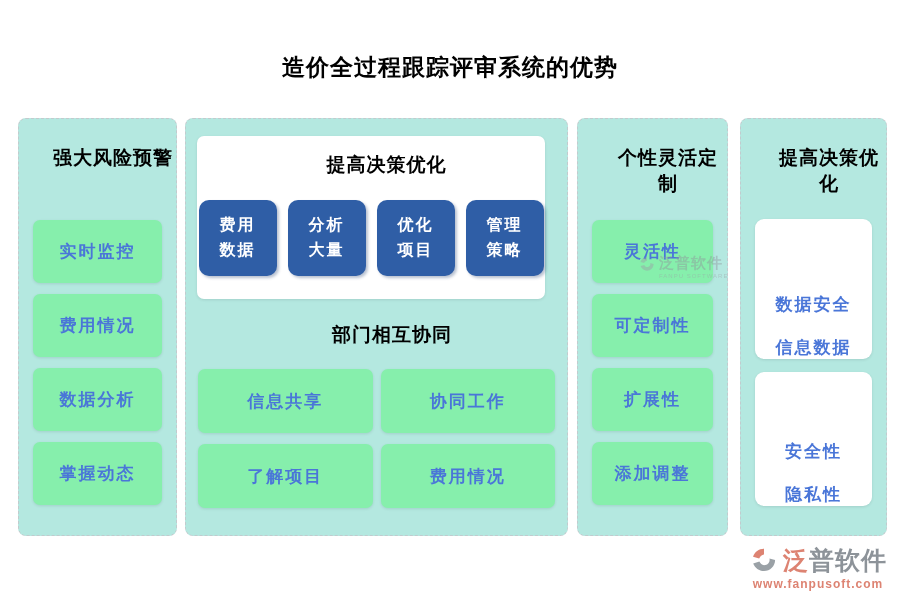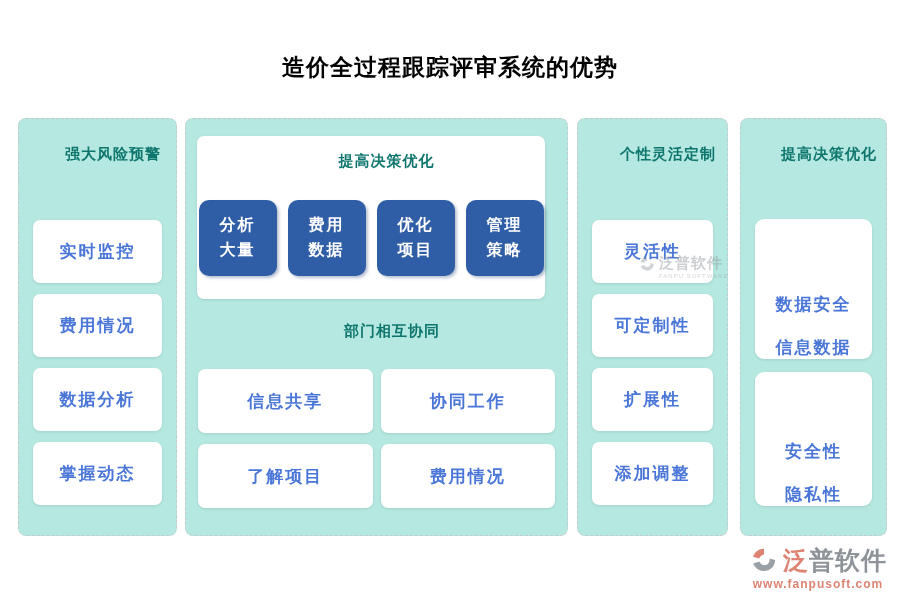--- a/index.html
+++ b/index.html
@@ -28,30 +28,30 @@
     border:1px dashed #c2cbce;
     border-radius:8px;
   }
   #panel-risk{left:18px;width:159px;}
   #panel-center{left:185px;width:383px;}
   #panel-custom{left:577px;width:151px;}
   #panel-privacy{left:740px;width:147px;}
 
   .panel-heading{
     position:absolute;top:26px;left:0;width:100%;
-    text-align:center;font-size:15px;font-weight:bold;color:#0f766e;
+    text-align:center;font-size:19px;font-weight:bold;color:#000000;
     letter-spacing:1px;
     padding-left:31px;
   }
   .v-cards{
     position:absolute;top:101px;left:14px;right:14px;
     display:flex;flex-direction:column;gap:11px;
   }
   .card{
-    background:#ffffff;border-radius:7px;
+    background:#86efac;border-radius:7px;
     box-shadow:0 1px 3px rgba(0,0,0,0.10);
     display:flex;align-items:center;justify-content:center;
     color:var(--text-blue);font-weight:bold;font-size:17px;
     letter-spacing:2px;
   }
   .v-cards .card{height:63px;}
 
   
   .top-card{
     position:absolute;top:17px;left:11px;width:348px;height:163px;
@@ -137,26 +137,26 @@
     <div class="card">数据分析</div>
     <div class="card">掌握动态</div>
   </div>
 </div>
 
 <div class="panel" id="panel-center">
   <div class="top-card">
     <div class="panel-heading">提高决策优化</div>
     <div class="box-row">
       <div class="blue-box">
+        <span>费用</span>
+        <span>数据</span>
+      </div>
+      <div class="blue-box">
         <span>分析</span>
         <span>大量</span>
-      </div>
-      <div class="blue-box">
-        <span>费用</span>
-        <span>数据</span>
       </div>
       <div class="blue-box">
         <span>优化</span>
         <span>项目</span>
       </div>
       <div class="blue-box">
         <span>管理</span>
         <span>策略</span>
       </div>
     </div>

